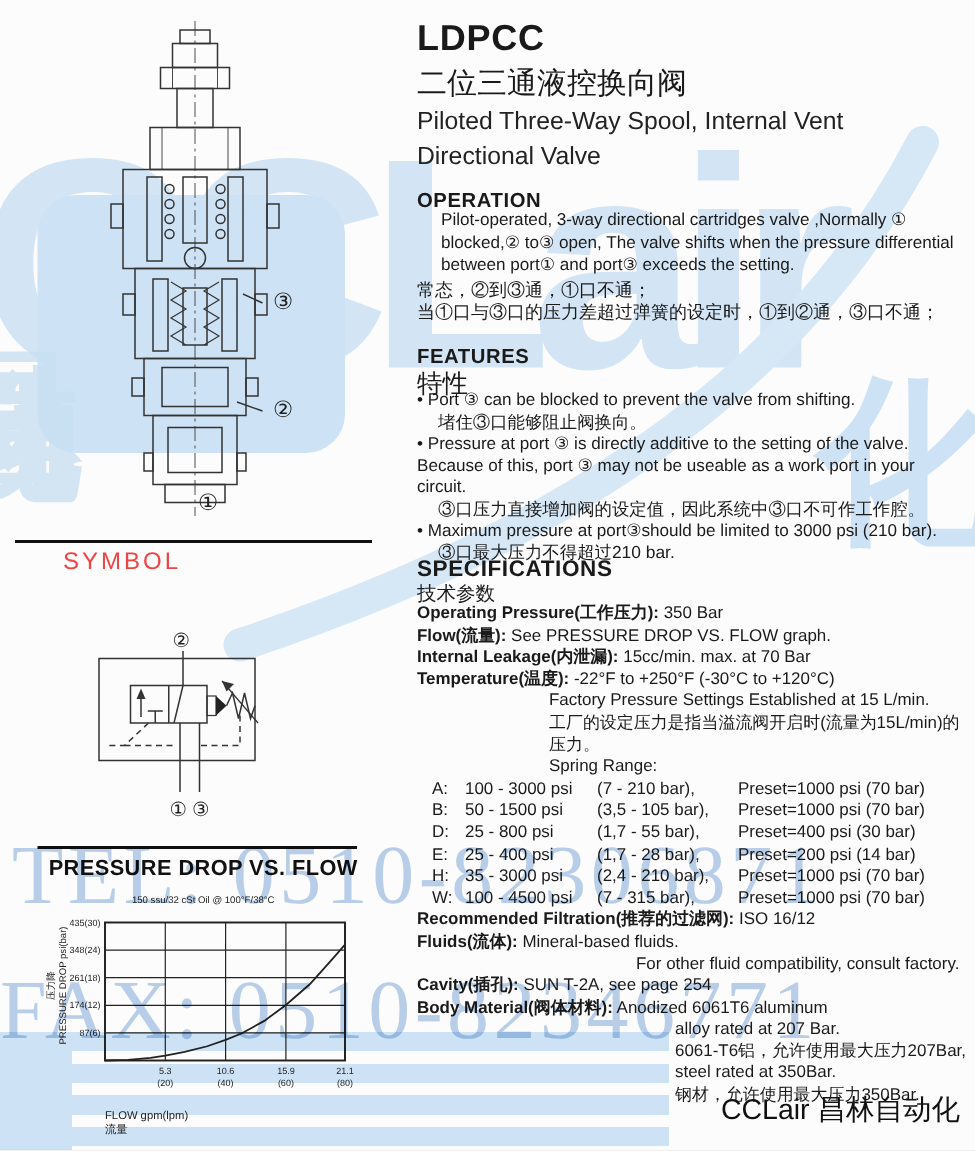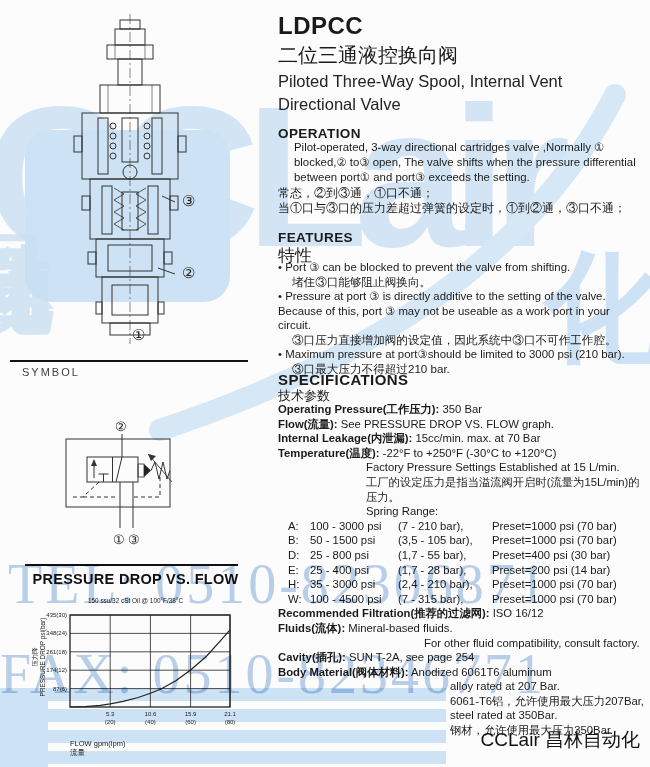--- a/index.html
+++ b/index.html
@@ -15,21 +15,21 @@
   .wm-bottom-stripes{left:0;top:688px;width:446px;height:79px;z-index:0;
       background:repeating-linear-gradient(180deg,#cde2f4 0 13px,rgba(255,255,255,0) 13px 21px);}
   .wm-bottom-block{left:0;top:688px;width:48px;height:79px;background:#cde2f4;z-index:0;}
   .wm-telfax{font-family:"Liberation Serif",serif;font-size:56px;color:#a9c5e5;letter-spacing:3px;
              white-space:nowrap;z-index:5;mix-blend-mode:multiply;opacity:.8;}
   .wm-swoosh{left:0;top:0;z-index:0;}
   .content{position:absolute;inset:0;z-index:1;}
   .rule{position:absolute;background:#111;height:2px;}
   .rule1{left:10px;top:360px;width:238px;}
   .rule2{left:25px;top:564px;width:213px;}
-  #symbol-heading{position:absolute;left:22px;top:366px;font-size:11px;letter-spacing:2px;color:#404040;}
+  #symbol-heading{position:absolute;left:42px;top:366px;font-size:16px;letter-spacing:2px;color:#ef4444;}
   #valve-drawing{position:absolute;left:12px;top:6px;}
   #symbol-svg{position:absolute;left:52px;top:418px;}
   #chart-block{position:absolute;left:28px;top:571px;width:215px;}
   .c-title{text-align:center;font-weight:bold;font-size:14.5px;letter-spacing:.3px;color:#111;}
   .c-sub{text-align:center;font-size:6.4px;margin-top:10px;color:#222;}
   #flow-chart{display:block;margin-top:1px;width:215px;height:150px;}
   .c-ylab{position:absolute;left:-44px;top:78px;width:110px;height:16px;transform:rotate(-90deg);
           text-align:center;font-size:6.4px;line-height:7.5px;color:#222;}
   .c-xlab{padding-left:42px;font-size:7.5px;line-height:9px;margin-top:-16px;color:#222;}
   .rcol{position:absolute;left:278px;top:0;width:364px;}

